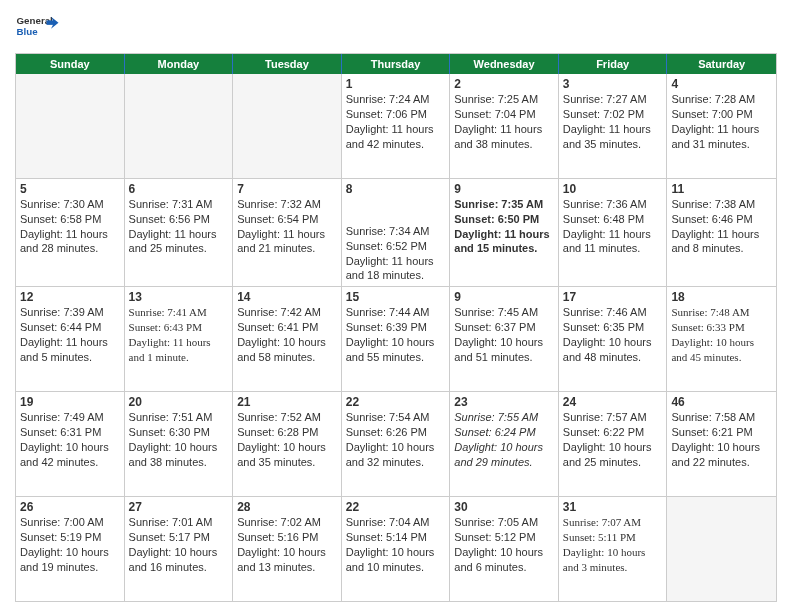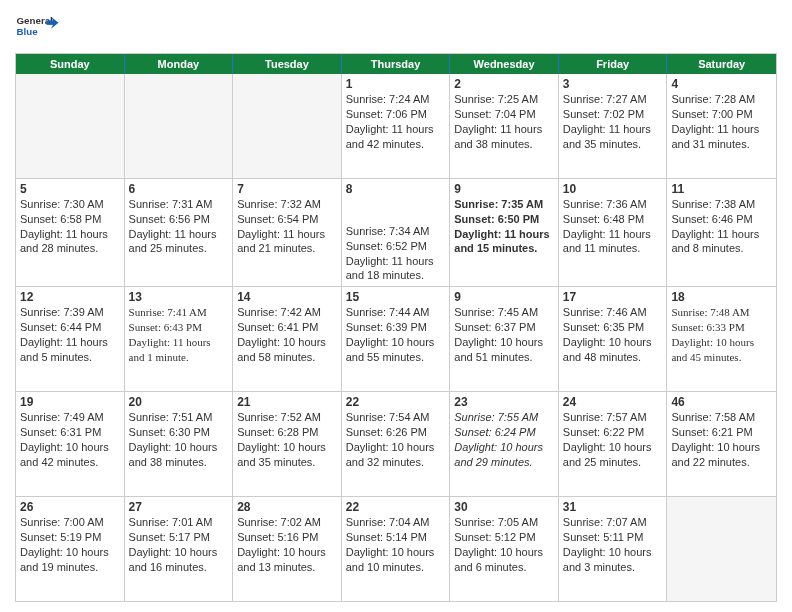--- a/index.html
+++ b/index.html
@@ -362,21 +362,21 @@
           </div>
           <div class="cal-cell">
             <div class="day-number">30</div>
             <div class="cell-info" style="white-space: pre-line;">Sunrise: 7:05 AM
 Sunset: 5:12 PM
 Daylight: 10 hours
 and 6 minutes.</div>
           </div>
           <div class="cal-cell">
             <div class="day-number">31</div>
-            <div class="cell-info" style="white-space: pre-line;">Sunrise: 7:07 AM
+            <div class="cell-info" style="white-space: pre-line; font-family: Liberation Serif, serif;">Sunrise: 7:07 AM
 Sunset: 5:11 PM
 Daylight: 10 hours
 and 3 minutes.</div>
           </div>
           <div class="cal-cell empty"></div>
         </div>
       </div>
   </div>
 </div>
 

